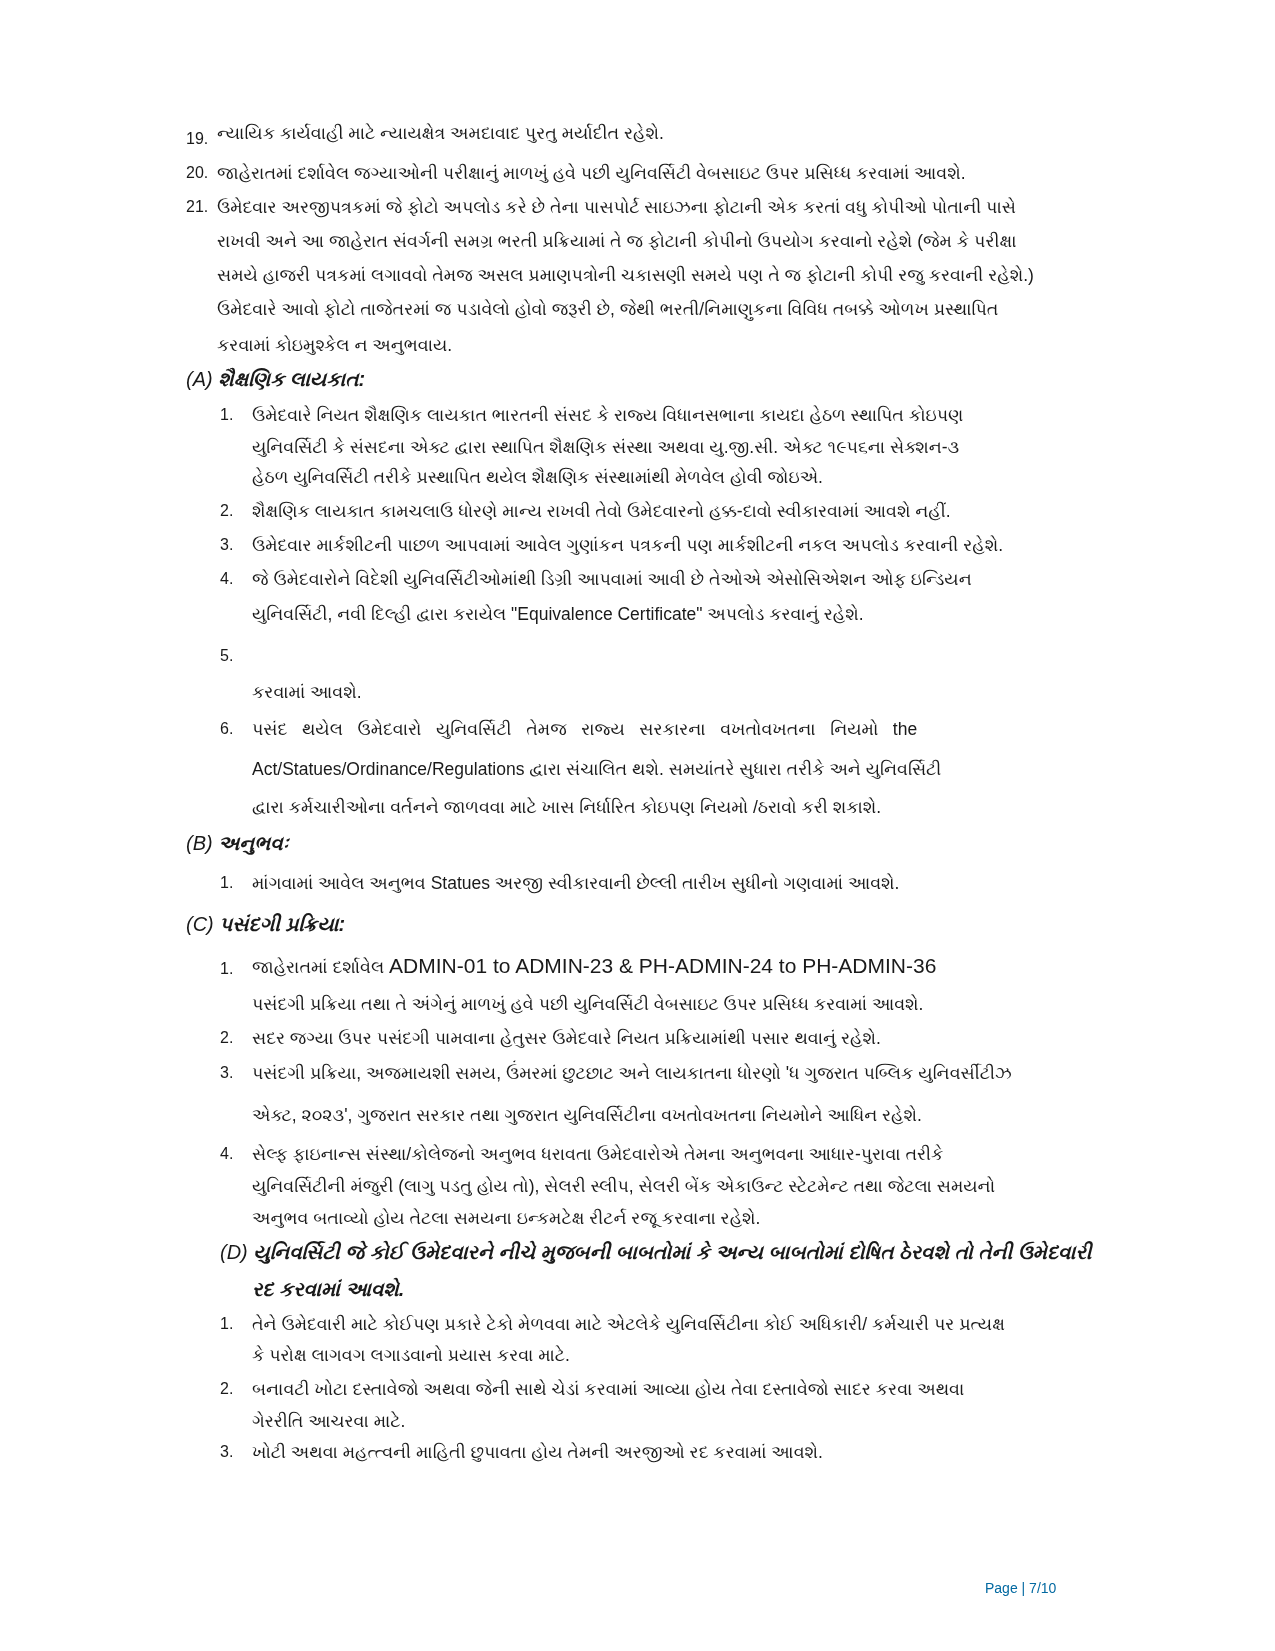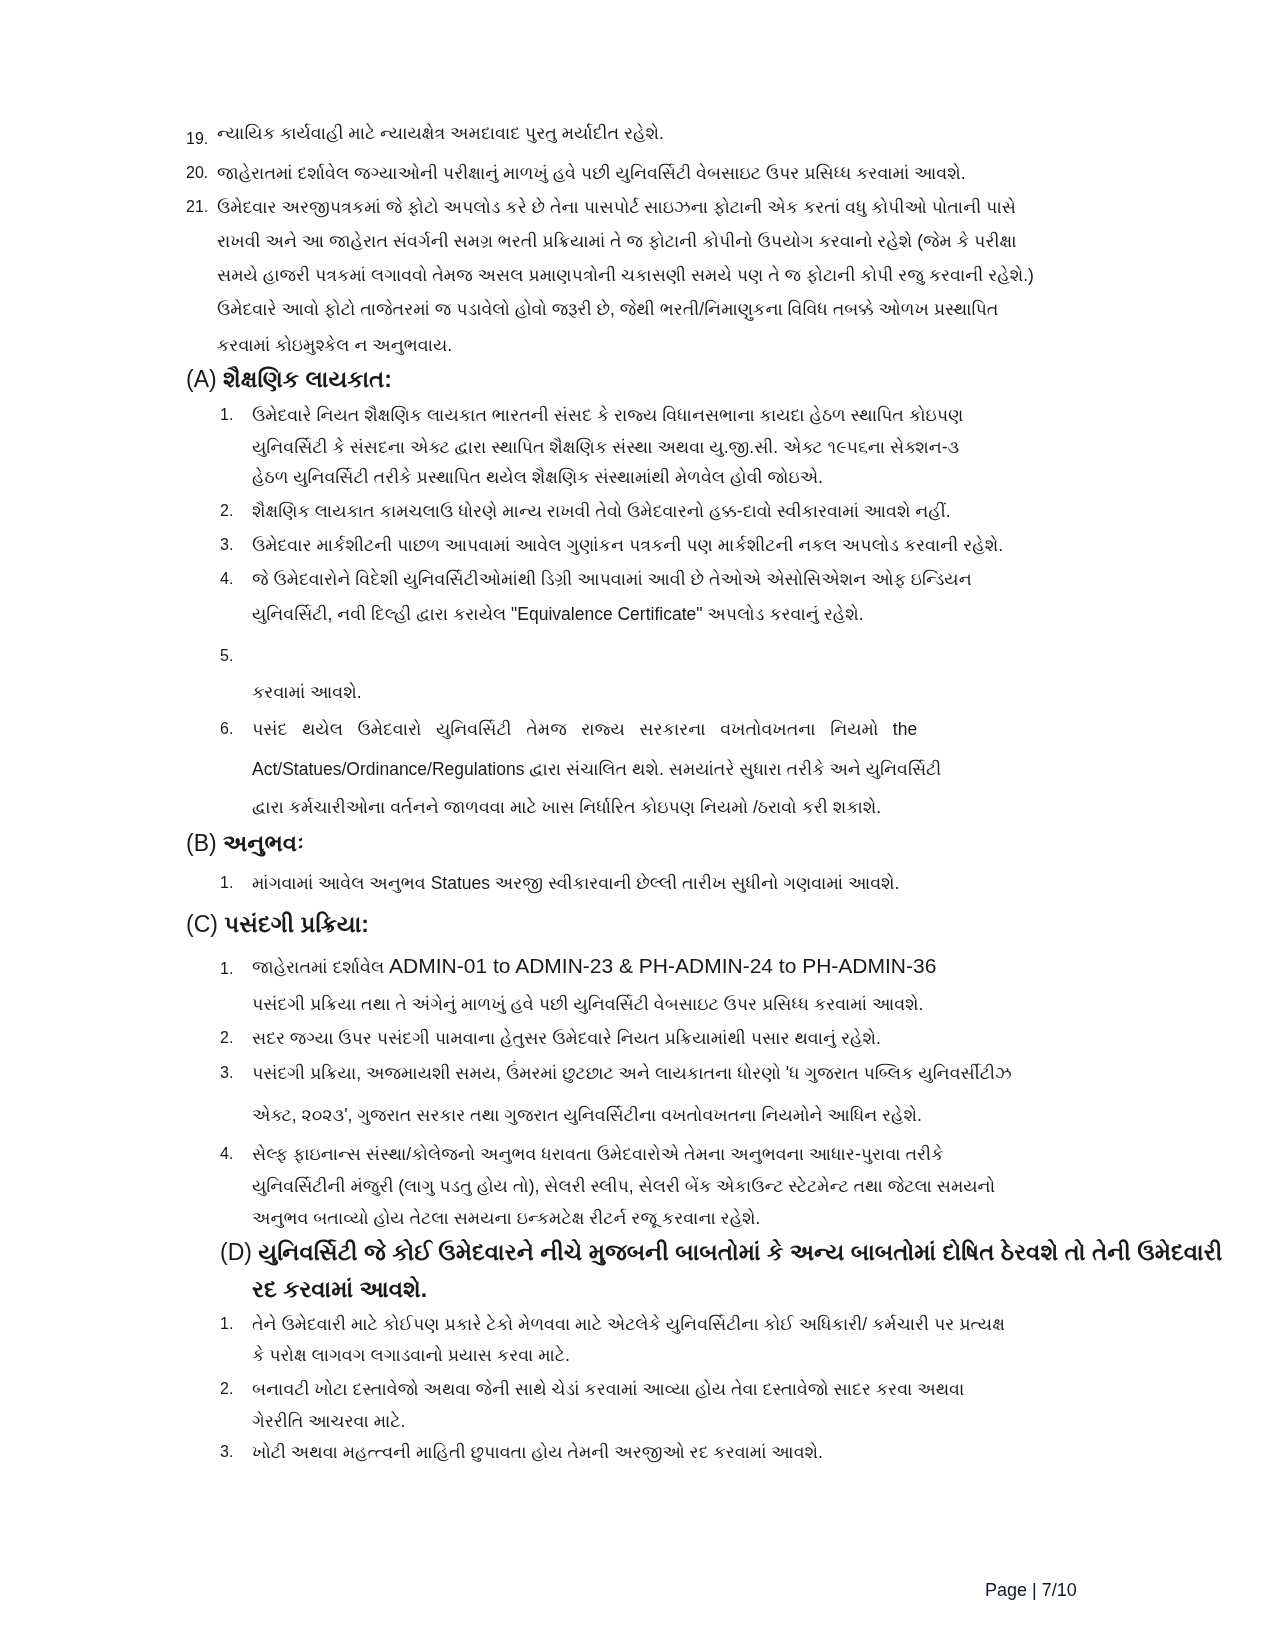--- a/index.html
+++ b/index.html
@@ -1,24 +1,24 @@
 <!DOCTYPE html>
 <html><head>
 <meta charset="utf-8">
 <style>
   html, body { margin:0; padding:0; background:#ffffff; }
   body { width:1275px; height:1651px; position:relative; overflow:hidden;
          font-family:"Liberation Sans", "DejaVu Sans", sans-serif; color:#1a1a1a; }
   .page { position:absolute; left:0; top:0; width:1275px; height:1651px; }
   .line { position:absolute; font-size:17.5px; white-space:nowrap; line-height:22px; }
   .num { position:absolute; font-size:16px; line-height:22px; }
-  .head { position:absolute; font-size:23px; font-weight:bold; line-height:22px; white-space:nowrap; }
+  .head { position:absolute; font-size:20px; font-weight:bold; line-height:22px; white-space:nowrap;font-style:italic; }
   .headlbl { font-weight:normal; }
   .big { font-size:21px; }
-  .footer { position:absolute; left:985px; top:1580px; font-size:18px; color:#0f172a; }
+  .footer { position:absolute; left:985px; top:1580px; font-size:14px; color:#0369a1; }
 </style>
 </head>
 <body>
 
 <div class="page">
 
   <span class="num" style="left:186px;top:128px">19.</span>
   <span class="line" style="left:217px;top:122px">ન્યાયિક કાર્યવાહી માટે ન્યાયક્ષેત્ર અમદાવાદ પુરતુ મર્યાદીત રહેશે.</span>
 
   <span class="num" style="left:186px;top:162px">20.</span>

